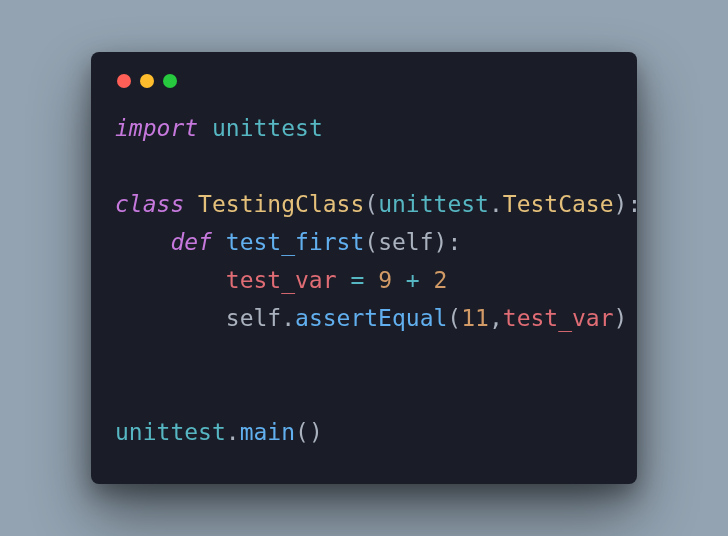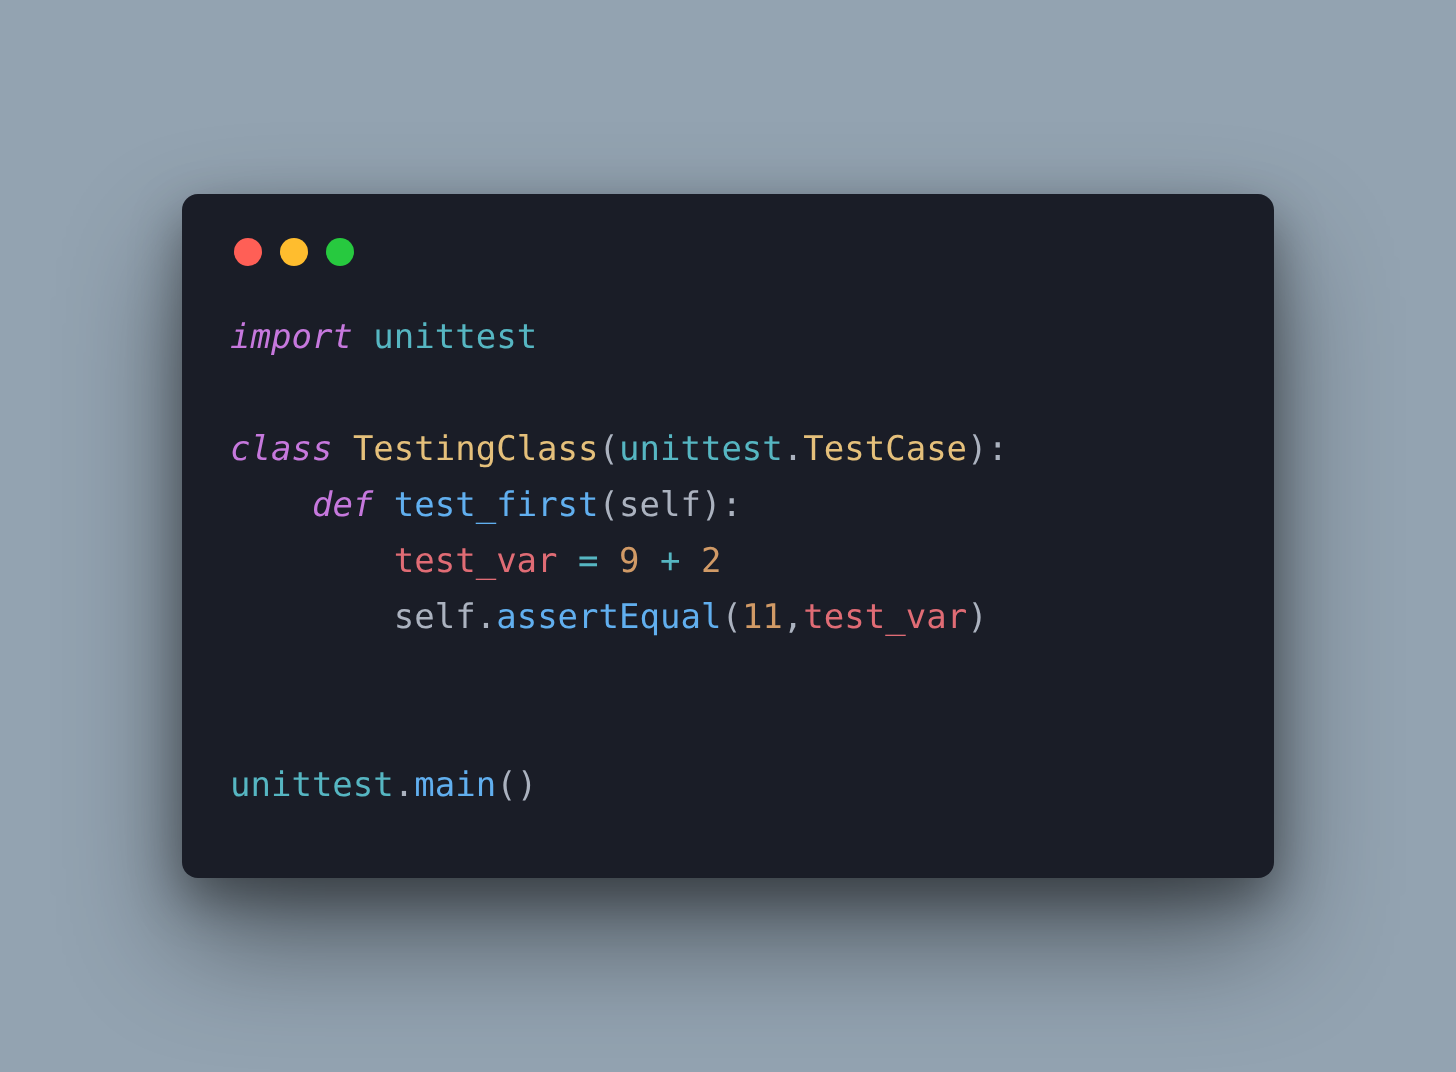--- a/index.html
+++ b/index.html
@@ -30,21 +30,21 @@
     width: 14px;
     height: 14px;
     border-radius: 50%;
   }
   .dot.red { background: #ff5f56; }
   .dot.yellow { background: #ffbd2e; }
   .dot.green { background: #27c93f; }
   pre.code {
     margin: 0;
     font-family: inherit;
-    font-size: 17px;
+    font-size: 23px;
     line-height: 1.65;
     color: #c9c9d1;
     white-space: pre;
   }
   .kw   { color: #c678dd; font-style: italic; }
   .mod  { color: #56b6c2; }
   .cls  { color: #e5c07b; }
   .fn   { color: #61afef; }
   .prm  { color: #abb2bf; }
   .var  { color: #e06c75; }

